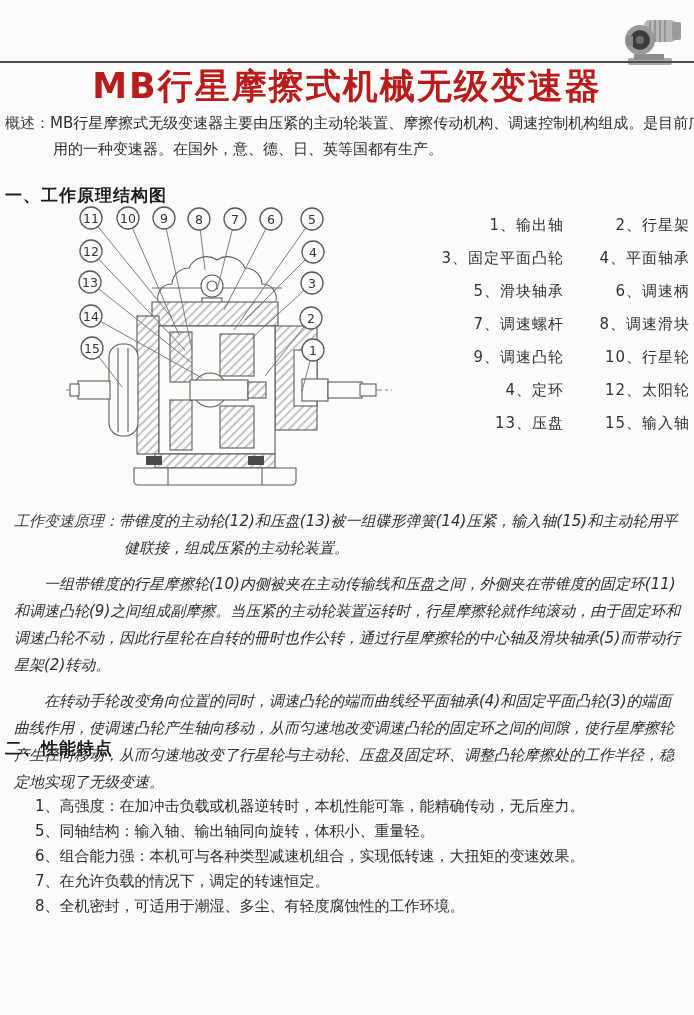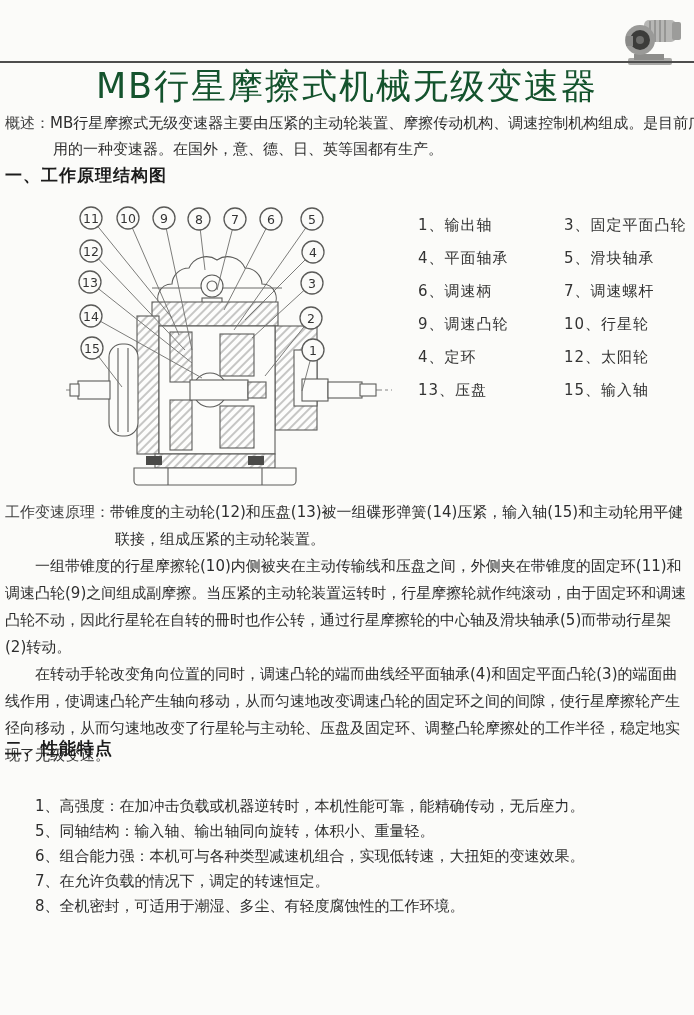--- a/index.html
+++ b/index.html
@@ -11,51 +11,51 @@
   }
   .page{
     position:relative;width:694px;height:1015px;overflow:hidden;
     background:#fbfbf9;
   }
   
   .photo{position:absolute;top:10px;right:8px;width:72px;height:60px;}
   .rule{position:absolute;top:61px;left:0;width:694px;height:2px;background:#4d4d4d;}
   .title{
     position:absolute;top:63px;left:0;width:100%;
-    text-align:center;font-size:35px;font-weight:normal;letter-spacing:2px;
-    color:#14532d;white-space:nowrap;
+    text-align:center;font-size:35px;font-weight:bold;letter-spacing:2px;
+    color:#b91c1c;white-space:nowrap;
   }
   
   .overview{
     position:absolute;top:110px;left:5px;width:684px;
     font-size:15px;line-height:26px;
     padding-left:48px;text-indent:-48px;margin:0;
   }
   .sec-heading{
     position:absolute;left:5px;margin:0;
     font-size:17px;font-weight:bold;color:#1c1c1c;letter-spacing:1px;
   }
-  .h-sec1{top:164px;}
+  .h-sec1{top:184px;}
   .h-sec2{top:737px;}
   
   .diagram{position:absolute;top:198px;left:52px;width:352px;height:300px;}
   .diagram svg{width:100%;height:100%;}
   
   .parts{
     position:absolute;top:216px;left:418px;width:272px;
     display:grid;grid-template-columns:146px 1fr;grid-auto-rows:33px;
     font-size:15px;color:#333;letter-spacing:1px;
   }
-  .part-item{white-space:nowrap;}
+  .part-item{white-space:nowrap;text-align:right;}
   
   .principle{
     position:absolute;top:499px;left:5px;width:686px;
     font-size:15px;line-height:27px;
   }
-  .principle p{margin:0;}
+  .principle p{margin:9px;font-style:italic;}
   .p-lead{padding-left:110px;text-indent:-110px;}
   .p-ind{text-indent:2em;}
   
   .features{
     position:absolute;top:794px;left:35px;width:652px;
     font-size:15px;line-height:25px;
   }
   .feat-item{padding-left:9px;text-indent:-9px;}
   .t-dark{color:#404040;}
 </style>
@@ -217,25 +217,27 @@
             <line x1="40" y1="150" x2="70" y2="189" stroke="#6e6e6c" stroke-width="0.9"></line>
             <circle cx="40" cy="150" r="11" fill="#fbfbf9" stroke="#5a5a58" stroke-width="1.3"></circle>
             <text x="40" y="154.5" text-anchor="middle" font-size="12.5" fill="#333" font-family="&quot;DejaVu Sans&quot;, sans-serif">15</text>
           </g>
         </g>
     </svg>
   </div>
 
   <div class="parts">
     <div class="part-item">1、输出轴</div>
+    <div class="part-item">2、行星架</div>
     <div class="part-item">3、固定平面凸轮</div>
     <div class="part-item">4、平面轴承</div>
     <div class="part-item">5、滑块轴承</div>
     <div class="part-item">6、调速柄</div>
     <div class="part-item">7、调速螺杆</div>
+    <div class="part-item">8、调速滑块</div>
     <div class="part-item">9、调速凸轮</div>
     <div class="part-item">10、行星轮</div>
     <div class="part-item">4、定环</div>
     <div class="part-item">12、太阳轮</div>
     <div class="part-item">13、压盘</div>
     <div class="part-item">15、输入轴</div>
   </div>
 
   <div class="principle">
     <p class="p-lead"><span class="t-dark">工作变速原理：</span><span>带锥度的主动轮(12)和压盘(13)被一组碟形弹簧(14)压紧，输入轴(15)和主动轮用平健联接，组成压紧的主动轮装置。</span></p>

